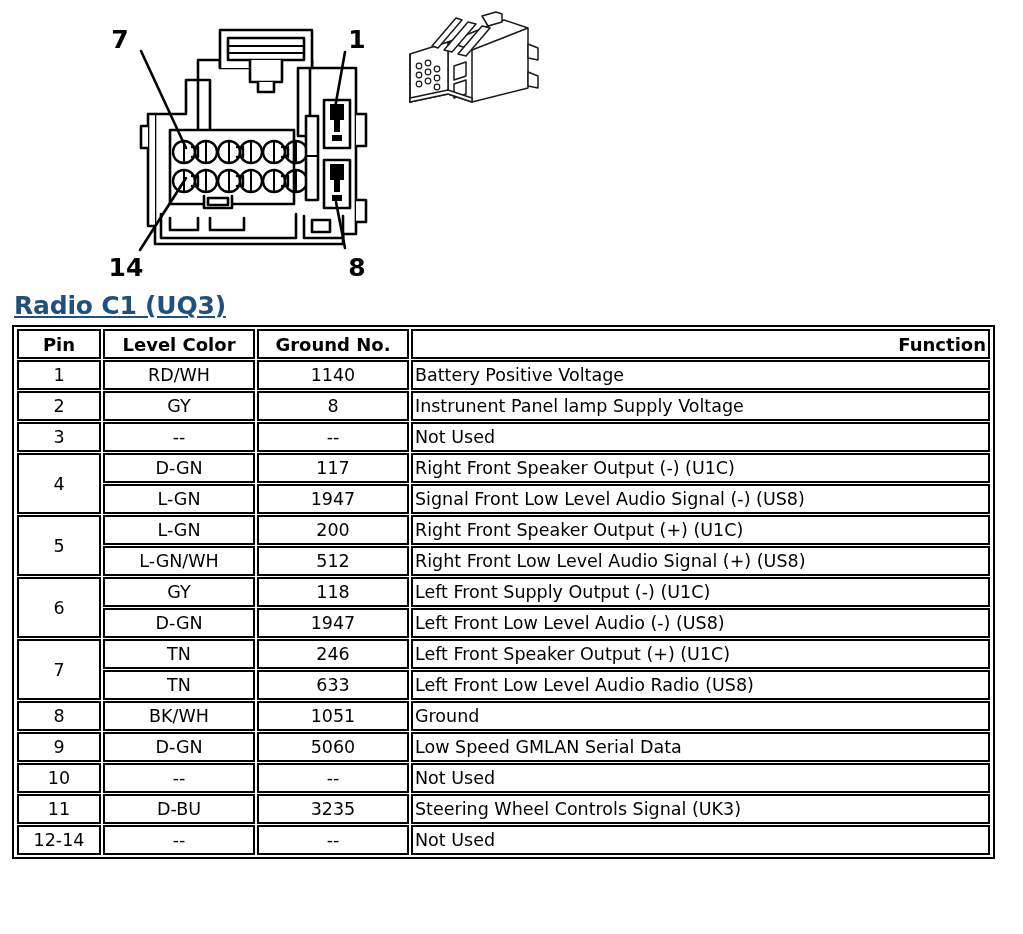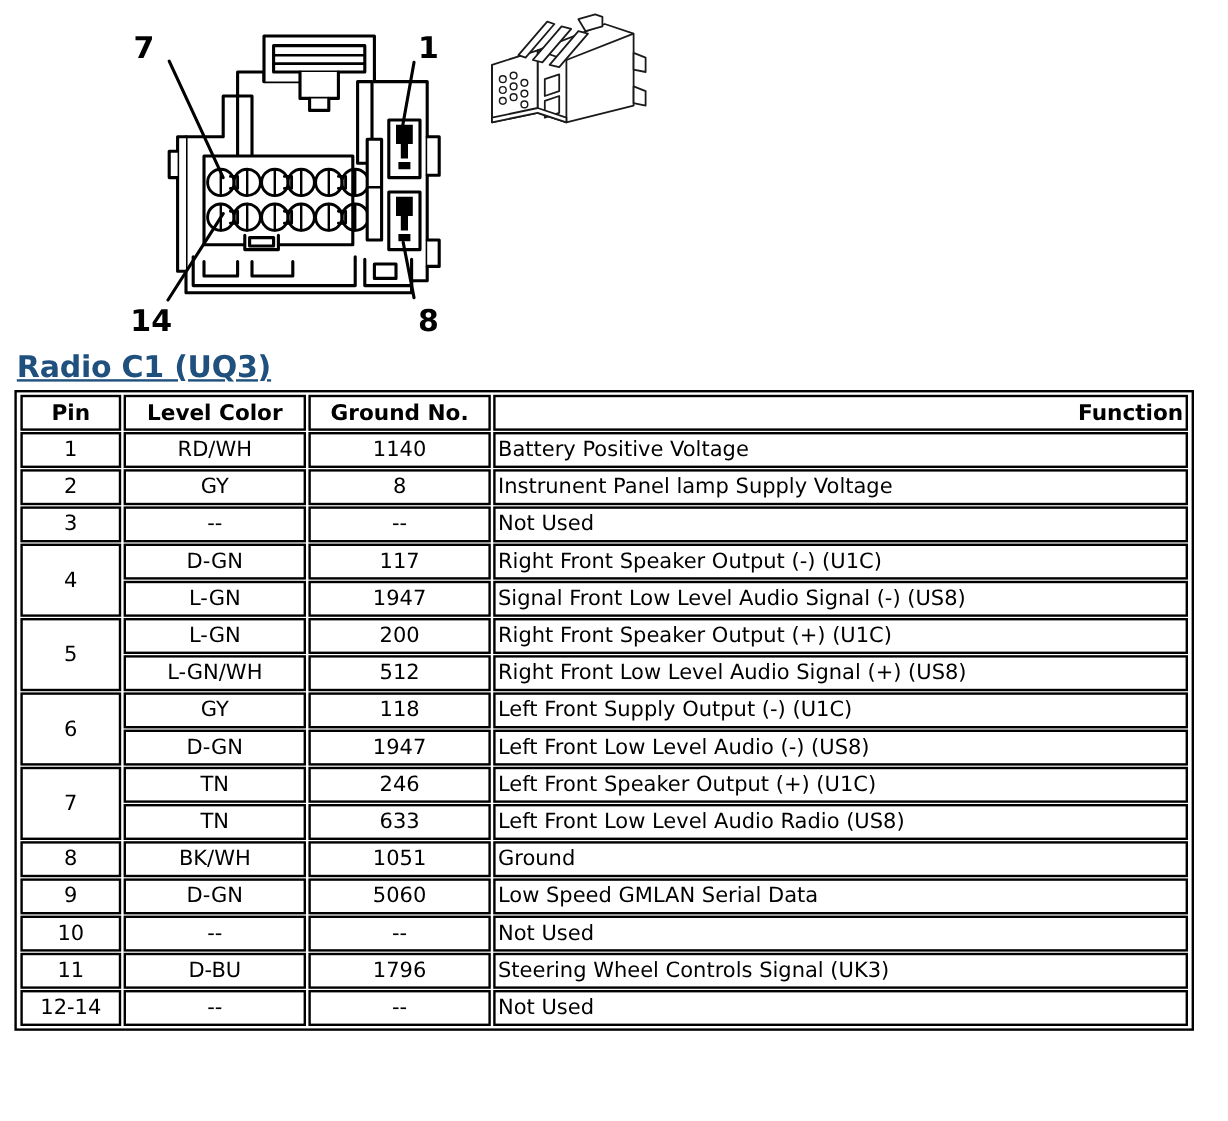--- a/index.html
+++ b/index.html
@@ -325,21 +325,21 @@
         </tr>
         <tr>
           <td class="pin">10</td>
           <td class="wire">--</td>
           <td class="circuit">--</td>
           <td class="function">Not Used</td>
         </tr>
         <tr>
           <td class="pin">11</td>
           <td class="wire">D-BU</td>
-          <td class="circuit">1796</td>
+          <td class="circuit">3235</td>
           <td class="function">Steering Wheel Controls Signal (UK3)</td>
         </tr>
         <tr>
           <td class="pin">12-14</td>
           <td class="wire">--</td>
           <td class="circuit">--</td>
           <td class="function">Not Used</td>
         </tr>
       </tbody>
   </table>

